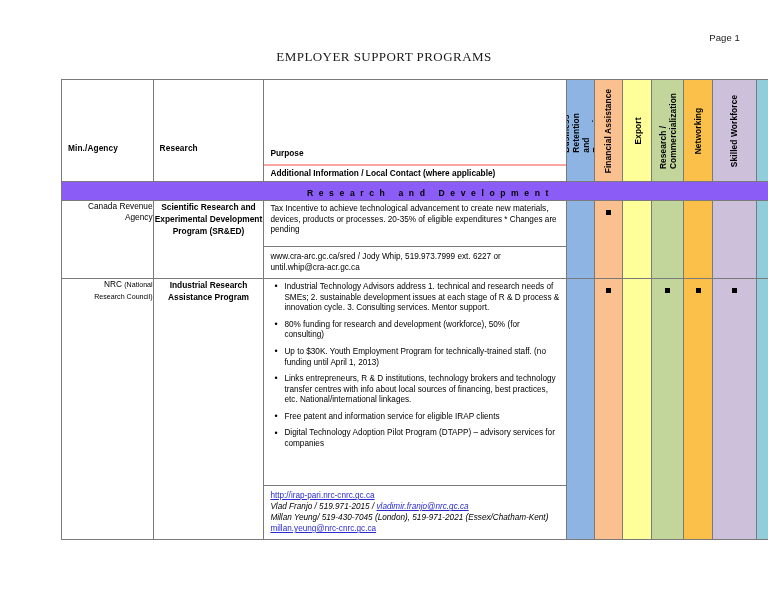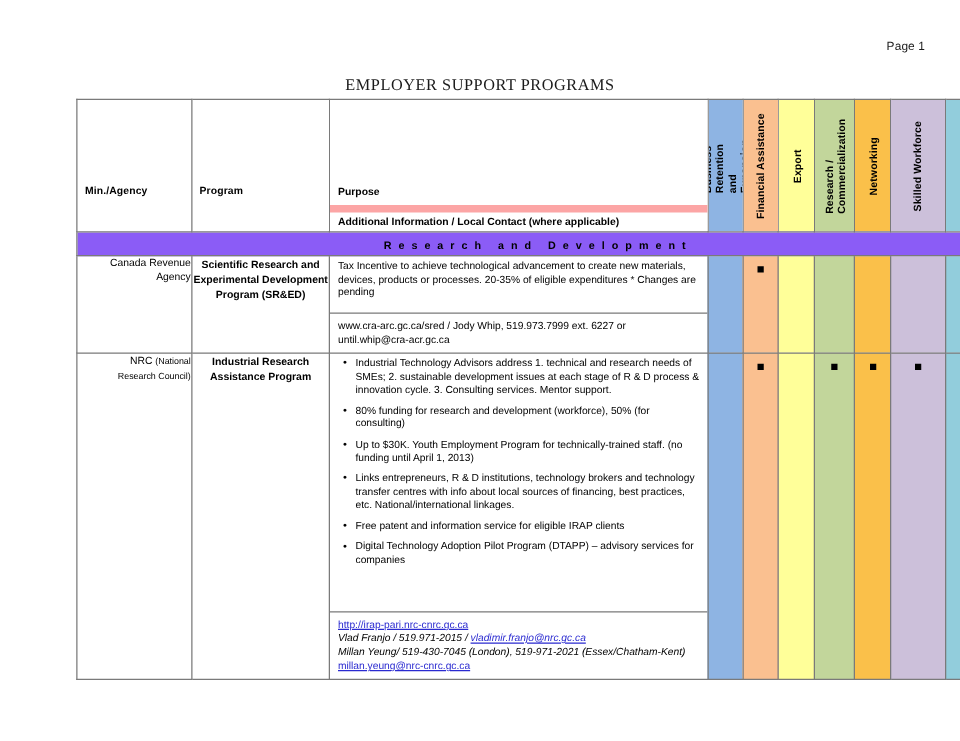--- a/index.html
+++ b/index.html
@@ -25,21 +25,21 @@
   .page-number {
     position: absolute;
     top: 32px;
     right: 28px;
     font-size: 9.5px;
     color: #1a1a1a;
     letter-spacing: 0.1px;
   }
   .doc-title {
     position: absolute;
-    top: 60px;
+    top: 49px;
     left: 0;
     width: 768px;
     text-align: center;
     font-family: "Liberation Serif", serif;
     font-size: 13px;
     letter-spacing: 0.45px;
     color: #1a1a1a;
   }
   .doc-subtitle {
     position: absolute;
@@ -77,21 +77,21 @@
     position: absolute;
     left: 6px;
     bottom: 28px;
     font-size: 8.3px;
     font-weight: bold;
     letter-spacing: 0.1px;
   }
   .hd-purpose-main {
     position: relative;
     height: 84px;
-    border-bottom: 6px solid #fca5a5;
+    border-bottom: 2px solid #fca5a5;
   }
   .hd-purpose-main span {
     position: absolute;
     left: 6px;
     bottom: 6px;
     font-size: 8.3px;
     font-weight: bold;
   }
   .hd-purpose-sub {
     height: 15px;
@@ -233,21 +233,21 @@
       <col style="width:27px">
       <col style="width:41px">
       <col style="width:36px">
     </colgroup>
     <tbody id="table-body">
         <tr>
           <td class="hd-cell">
             <div class="hd-label">Min./Agency</div>
           </td>
           <td class="hd-cell">
-            <div class="hd-label">Program</div>
+            <div class="hd-label">Research</div>
           </td>
           <td class="hd-cell" style="padding:0">
             <div class="hd-purpose-main">
               <span>Purpose</span>
             </div>
             <div class="hd-purpose-sub">Additional Information / Local Contact (where applicable)</div>
           </td>
           <td class="cat-head" style="background:#8eb4e3">
             <div class="rot-wrap">
               <div class="rot two-line">Business Retention and Expansion</div>

